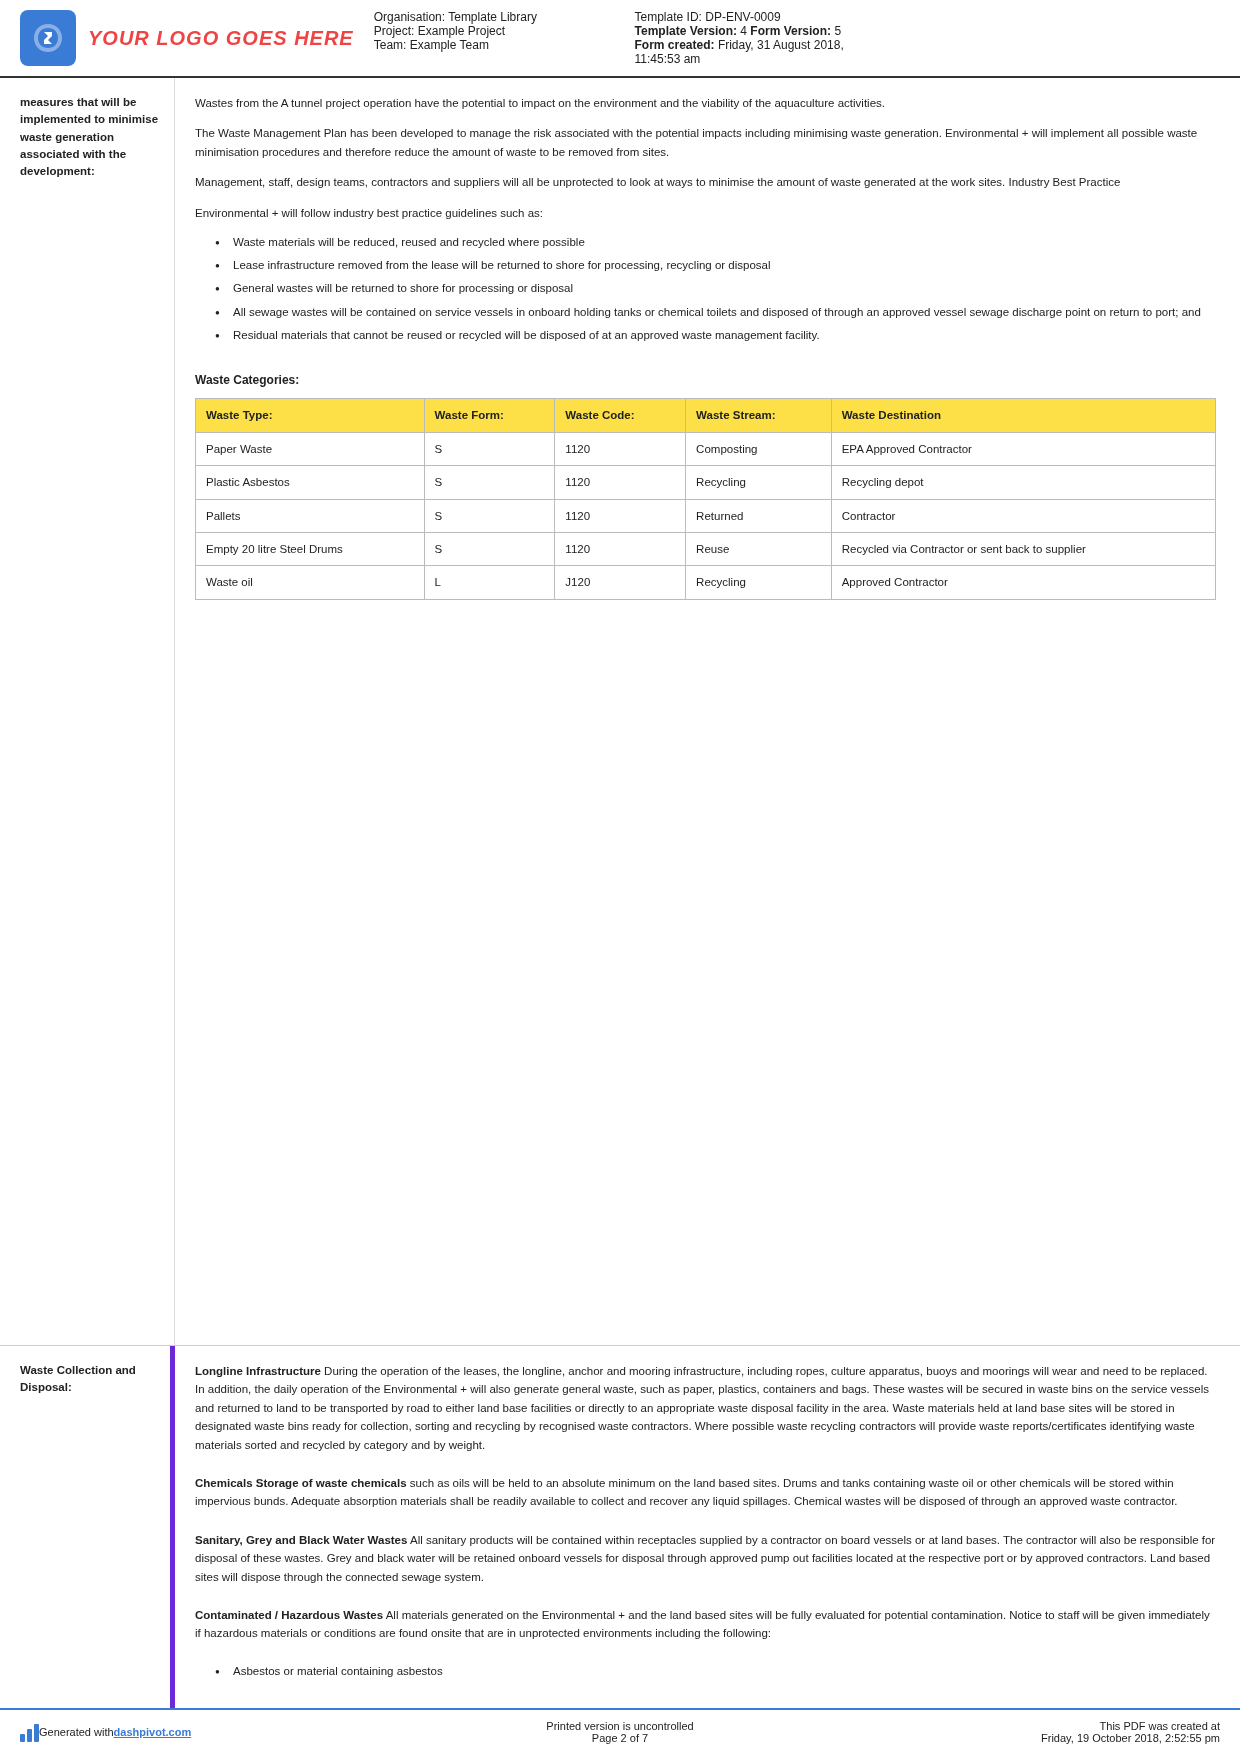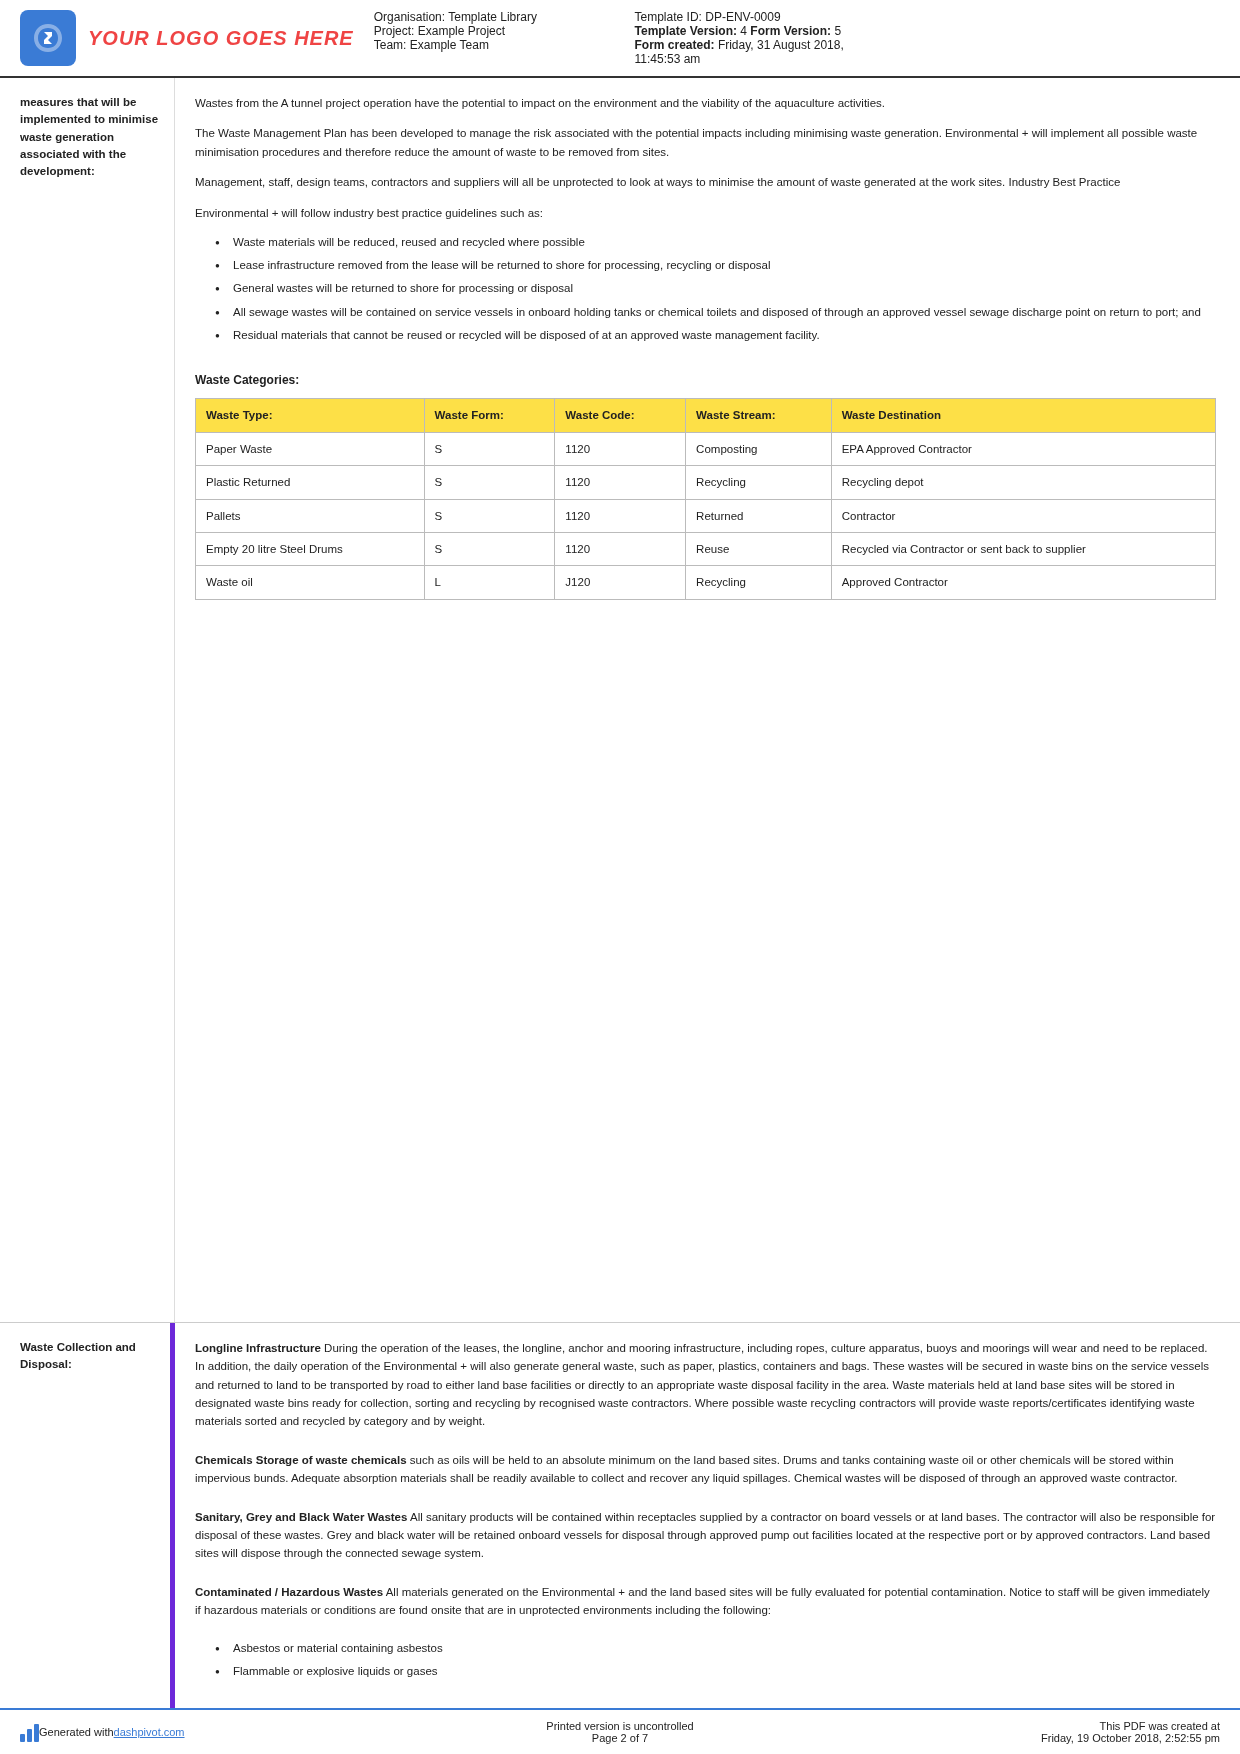--- a/index.html
+++ b/index.html
@@ -189,20 +189,21 @@
       height: 20px;
     }
     .footer-bars .bar {
       width: 5px;
       background: #3a7bd5;
       border-radius: 1px;
     }
     .footer-link {
       color: #3a7bd5;
       text-decoration: underline;
+      font-weight: bold;
     }
   </style>
 </head>
 <body>
 
 <div class="page">
 
   <div class="header">
     <div class="logo-area">
       <div class="logo-icon">
@@ -269,21 +270,21 @@
         </thead>
         <tbody>
         <tr>
               <td>Paper Waste</td>
               <td>S</td>
               <td>1120</td>
               <td>Composting</td>
               <td>EPA Approved Contractor</td>
             </tr>
             <tr>
-              <td>Plastic Returned</td>
+              <td>Plastic Asbestos</td>
               <td>S</td>
               <td>1120</td>
               <td>Recycling</td>
               <td>Recycling depot</td>
             </tr>
             <tr>
               <td>Pallets</td>
               <td>S</td>
               <td>1120</td>
               <td>Returned</td>
@@ -313,21 +314,20 @@
       <span>Waste Collection and Disposal:</span>
     </div>
     <div class="lower-right">
 
     <p><strong>Longline Infrastructure</strong><span> During the operation of the leases, the longline, anchor and mooring infrastructure, including ropes, culture apparatus, buoys and moorings will wear and need to be replaced. In addition, the daily operation of the Environmental + will also generate general waste, such as paper, plastics, containers and bags. These wastes will be secured in waste bins on the service vessels and returned to land to be transported by road to either land base facilities or directly to an appropriate waste disposal facility in the area. Waste materials held at land base sites will be stored in designated waste bins ready for collection, sorting and recycling by recognised waste contractors. Where possible waste recycling contractors will provide waste reports/certificates identifying waste materials sorted and recycled by category and by weight.</span></p>
         <p><strong>Chemicals Storage of waste chemicals</strong><span> such as oils will be held to an absolute minimum on the land based sites. Drums and tanks containing waste oil or other chemicals will be stored within impervious bunds. Adequate absorption materials shall be readily available to collect and recover any liquid spillages. Chemical wastes will be disposed of through an approved waste contractor.</span></p>
         <p><strong>Sanitary, Grey and Black Water Wastes</strong><span> All sanitary products will be contained within receptacles supplied by a contractor on board vessels or at land bases. The contractor will also be responsible for disposal of these wastes. Grey and black water will be retained onboard vessels for disposal through approved pump out facilities located at the respective port or by approved contractors. Land based sites will dispose through the connected sewage system.</span></p>
         <p><strong>Contaminated / Hazardous Wastes</strong><span> All materials generated on the Environmental + and the land based sites will be fully evaluated for potential contamination. Notice to staff will be given immediately if hazardous materials or conditions are found onsite that are in unprotected environments including the following:</span></p>
         <ul class="bullet-list">
           <li>Asbestos or material containing asbestos</li>
-          <li>Flammable or explosive liquids or gases</li>
         </ul>
       </div>
   </div>
 
   <div class="footer">
     <div class="footer-left">
       <div class="footer-logo">
         <div class="footer-bars">
           <div class="bar" style="height:8px;"></div>
           <div class="bar" style="height:13px;"></div>

